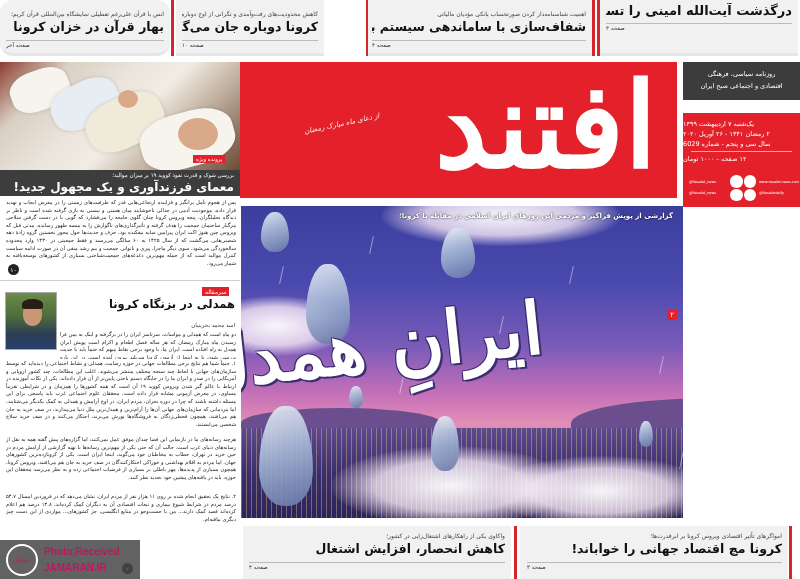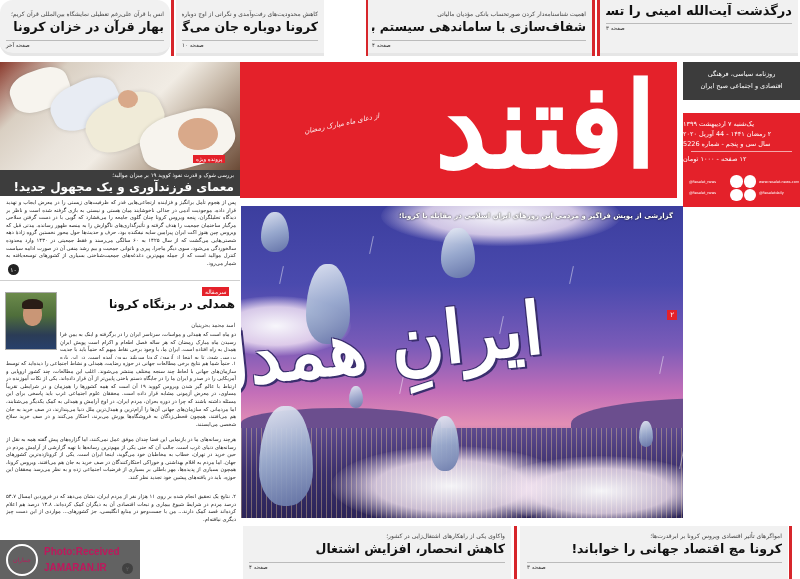--- a/index.html
+++ b/index.html
@@ -115,22 +115,22 @@
   <div class="logo-calli">از دعای ماه مبارک رمضان</div>
 </div>
 
 <div class="info-dark">
   <div>روزنامه سیاسی، فرهنگی</div>
   <div>اقتصادی و اجتماعی صبح ایران</div>
 </div>
 
 <div class="info-red">
   <div class="line">یک‌شنبه ۷ اردیبهشت ۱۳۹۹</div>
-  <div class="line">۲ رمضان ۱۴۴۱ - 44 آوریل ۲۰۲۰</div>
-  <div class="line">سال سی و پنجم - شماره 5226</div>
+  <div class="line">۲ رمضان ۱۴۴۱ - ۲۶ آوریل ۲۰۲۰</div>
+  <div class="line">سال سی و پنجم - شماره 6029</div>
   <div class="sep"></div>
   <div class="line">۱۲ صفحه - ۱۰۰۰ تومان</div>
   <div class="social">
     <span class="handle" style="left:6px; top:5px; direction:ltr;">@Resalat_news</span>
     <span class="handle" style="left:6px; top:16px; direction:ltr;">@Resalat_news</span>
     <span class="handle" style="left:76px; top:5px; direction:ltr;">www.resalat-news.com</span>
     <span class="handle" style="left:76px; top:16px; direction:ltr;">@Resalatdaily</span>
     <div class="cluster">
       <span></span>
       <span></span>

